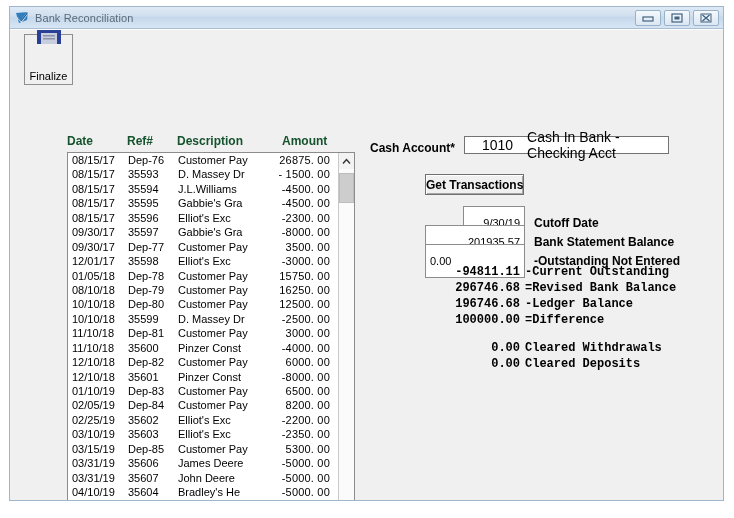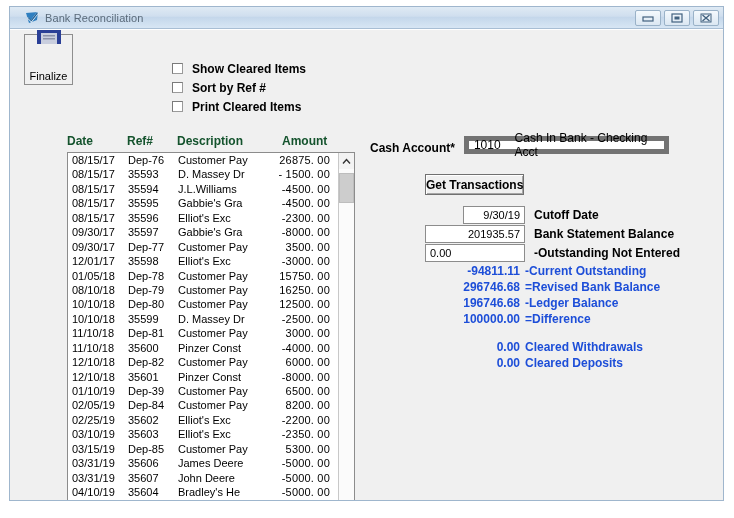--- a/index.html
+++ b/index.html
@@ -28,21 +28,21 @@
     flex-direction: column;
   }
 
   
   #titlebar {
     height: 22px;
     background: linear-gradient(to bottom, #dfeaf4 0%, #cfdeee 45%, #c3d6ea 46%, #d7e6f4 100%);
     border-bottom: 1px solid #a8bed4;
     display: flex;
     align-items: center;
-    padding: 0 2px 0 15px;
+    padding: 0 2px 0 5px;
     box-sizing: border-box;
     flex: none;
   }
   #title-icon {
     width: 15px;
     height: 14px;
     margin-right: 5px;
     flex: none;
     position: relative;
   }
@@ -239,27 +239,27 @@
     font-size: 12px;
     font-weight: bold;
     color: #000;
     margin-right: 9px;
     margin-top: 6px;
   }
   #cash-input {
     width: 205px;
     height: 18px;
     background: #fff;
-    border: 5px solid #737373;
-    box-sizing: border-box;
-    font-size: 12px;
-    color: #000;
-    display: flex;
-    align-items: center;
-    padding-left: 5px;
+    border: 1px solid #737373;
+    box-sizing: border-box;
+    font-size: 14px;
+    color: #000;
+    display: flex;
+    align-items: center;
+    padding-left: 17px;
   }
   #cash-code { margin-right: 14px; }
 
   #get-trans-btn {
     position: absolute;
     left: 415px;
     top: 144px;
     height: 21px;
     padding: 0 0;
     background: #f0f0f0;
@@ -280,21 +280,21 @@
   }
   .field-input {
     height: 17px;
     border: 1px solid #8c8c8c;
     background: #ffffff;
     box-sizing: border-box;
     font-size: 11px;
     color: #000;
     display: flex;
     align-items: center;
-    padding: 8px 4px;
+    padding: 16px 4px;
   }
   .field-label {
     font-size: 12px;
     font-weight: bold;
     color: #000;
     margin-left: 9px;
     white-space: nowrap;
   }
 
   #fld-cutoff { left: 415px; top: 176px; }
@@ -304,24 +304,26 @@
   #fld-outst  { left: 415px; top: 214px; }
   #fld-outst .field-input  { width: 100px; justify-content: flex-start; }
 
   #summary {
     position: absolute;
     left: 415px;
     top: 234px;
   }
   .sum-row {
     display: flex;
+    align-items: center;
     height: 16px;
     font-size: 12px;
     font-weight: bold;
-    color: #1d4ed8;
+    color: #000000;
+    font-family: Liberation Mono, monospace;
   }
   .sum-val {
     width: 100px;
     text-align: right;
     padding-right: 5px;
     box-sizing: border-box;
     white-space: nowrap;
   }
   .sum-label { white-space: nowrap; }
   .sum-gap { height: 12px; }
@@ -372,34 +374,20 @@
             <rect x="9" y="3.5" width="3.5" height="6" fill="#2a3f96"></rect>
             <rect x="6" y="15" width="16" height="11" fill="#c9cede"></rect>
             <rect x="8" y="17" width="12" height="1.5" fill="#8a90a8"></rect>
             <rect x="8" y="20" width="12" height="1.5" fill="#8a90a8"></rect>
           </svg>
         </span>
         <span class="tool-label">Finalize</span>
       </div>
     </div>
 
-    <div id="checkbox-group">
-      <div class="cb-row">
-        <span class="cb-box"></span>
-        <span class="cb-label">Show Cleared Items</span>
-      </div>
-      <div class="cb-row">
-        <span class="cb-box"></span>
-        <span class="cb-label">Sort by Ref #</span>
-      </div>
-      <div class="cb-row">
-        <span class="cb-box"></span>
-        <span class="cb-label">Print Cleared Items</span>
-      </div>
-    </div>
 
     <div id="list-headers">
       <span class="hdr" id="hdr-date">Date</span>
       <span class="hdr" id="hdr-ref">Ref#</span>
       <span class="hdr" id="hdr-desc">Description</span>
       <span class="hdr" id="hdr-amt">Amount</span>
     </div>
 
     <div id="list-box">
       <div id="rows-area">
@@ -494,21 +482,21 @@
             <span class="cell c-amt">6000. 00</span>
           </div>
           <div class="row">
             <span class="cell c-date">12/10/18</span>
             <span class="cell c-ref">35601</span>
             <span class="cell c-desc">Pinzer Const</span>
             <span class="cell c-amt">-8000. 00</span>
           </div>
           <div class="row">
             <span class="cell c-date">01/10/19</span>
-            <span class="cell c-ref">Dep-39</span>
+            <span class="cell c-ref">Dep-83</span>
             <span class="cell c-desc">Customer Pay</span>
             <span class="cell c-amt">6500. 00</span>
           </div>
           <div class="row">
             <span class="cell c-date">02/05/19</span>
             <span class="cell c-ref">Dep-84</span>
             <span class="cell c-desc">Customer Pay</span>
             <span class="cell c-amt">8200. 00</span>
           </div>
           <div class="row">

